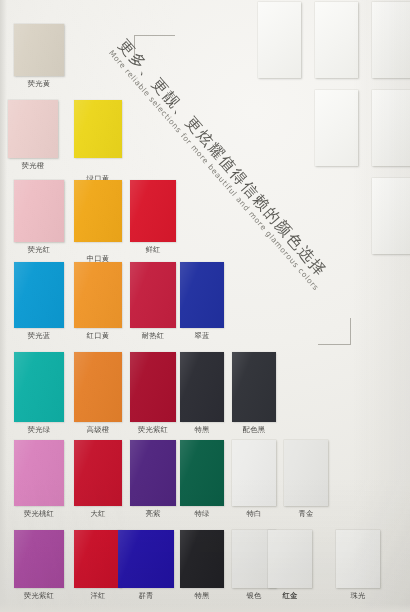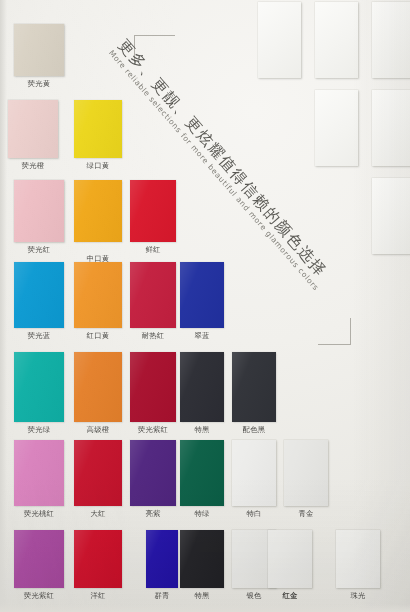--- a/index.html
+++ b/index.html
@@ -186,21 +186,21 @@
       <div class="swatch" style="left: 8px; top: 100px; width: 50px; height: 72px;">
         <div class="chip pale" style="height: 58px; background-color: rgb(236, 207, 204);">
           <div class="chip-gloss"></div>
         </div>
         <div class="label" style="top: 61px;">荧光橙</div>
       </div>
       <div class="swatch" style="left: 74px; top: 100px; width: 48px; height: 72px;">
         <div class="chip" style="height: 58px; background-color: rgb(236, 214, 28);">
           <div class="chip-gloss"></div>
         </div>
-        <div class="label" style="top: 61px;">绿口黄</div>
+        <div class="label" style="top: 74px;">绿口黄</div>
       </div>
       <div class="swatch" style="left: 14px; top: 180px; width: 50px; height: 76px;">
         <div class="chip pale" style="height: 62px; background-color: rgb(238, 190, 196);">
           <div class="chip-gloss"></div>
         </div>
         <div class="label" style="top: 65px;">荧光红</div>
       </div>
       <div class="swatch" style="left: 74px; top: 180px; width: 48px; height: 76px;">
         <div class="chip" style="height: 62px; background-color: rgb(240, 168, 26);">
           <div class="chip-gloss"></div>
@@ -308,21 +308,21 @@
           <div class="chip-gloss"></div>
         </div>
         <div class="label" style="top: 61px;">荧光紫红</div>
       </div>
       <div class="swatch" style="left: 74px; top: 530px; width: 48px; height: 72px;">
         <div class="chip" style="height: 58px; background-color: rgb(204, 15, 41);">
           <div class="chip-gloss"></div>
         </div>
         <div class="label" style="top: 61px;">洋红</div>
       </div>
-      <div class="swatch" style="left: 146px; top: 530px; width: 32px; height: 72px;">
+      <div class="swatch" style="left: 118px; top: 530px; width: 56px; height: 72px;">
         <div class="chip" style="height: 58px; background-color: rgb(34, 17, 166);">
           <div class="chip-gloss"></div>
         </div>
         <div class="label" style="top: 61px;">群青</div>
       </div>
       <div class="swatch" style="left: 180px; top: 530px; width: 44px; height: 72px;">
         <div class="chip" style="height: 58px; background-color: rgb(33, 33, 37);">
           <div class="chip-gloss"></div>
         </div>
         <div class="label" style="top: 61px;">特黑</div>

